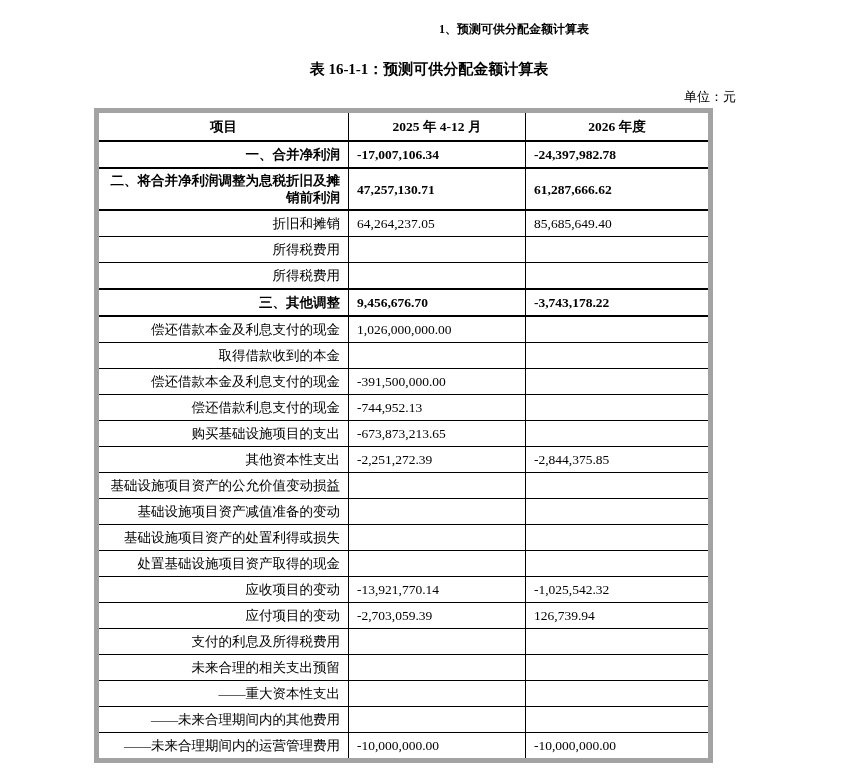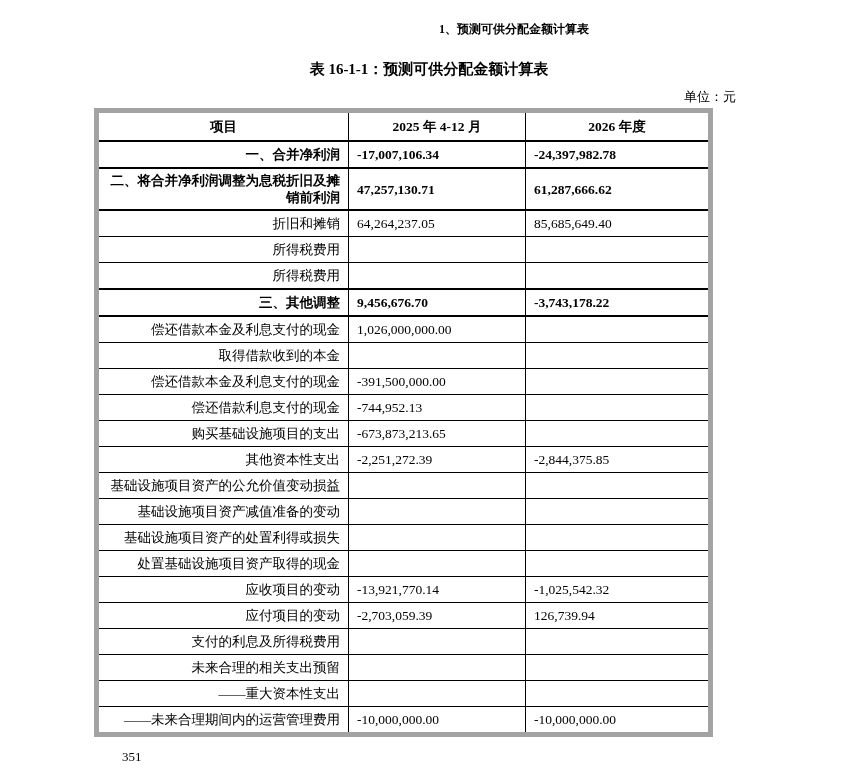--- a/index.html
+++ b/index.html
@@ -172,20 +172,25 @@
           <td class="c-label">未来合理的相关支出预留</td>
           <td class="c-num"></td>
           <td class="c-num"></td>
         </tr>
         <tr>
           <td class="c-label">——重大资本性支出</td>
           <td class="c-num"></td>
           <td class="c-num"></td>
         </tr>
         <tr>
+          <td class="c-label">——未来合理期间内的其他费用</td>
+          <td class="c-num"></td>
+          <td class="c-num"></td>
+        </tr>
+        <tr>
           <td class="c-label">——未来合理期间内的运营管理费用</td>
           <td class="c-num">-10,000,000.00</td>
           <td class="c-num">-10,000,000.00</td>
         </tr>
       </tbody>
   </table>
 
   <div class="page-number">351</div>
 
 </div>

